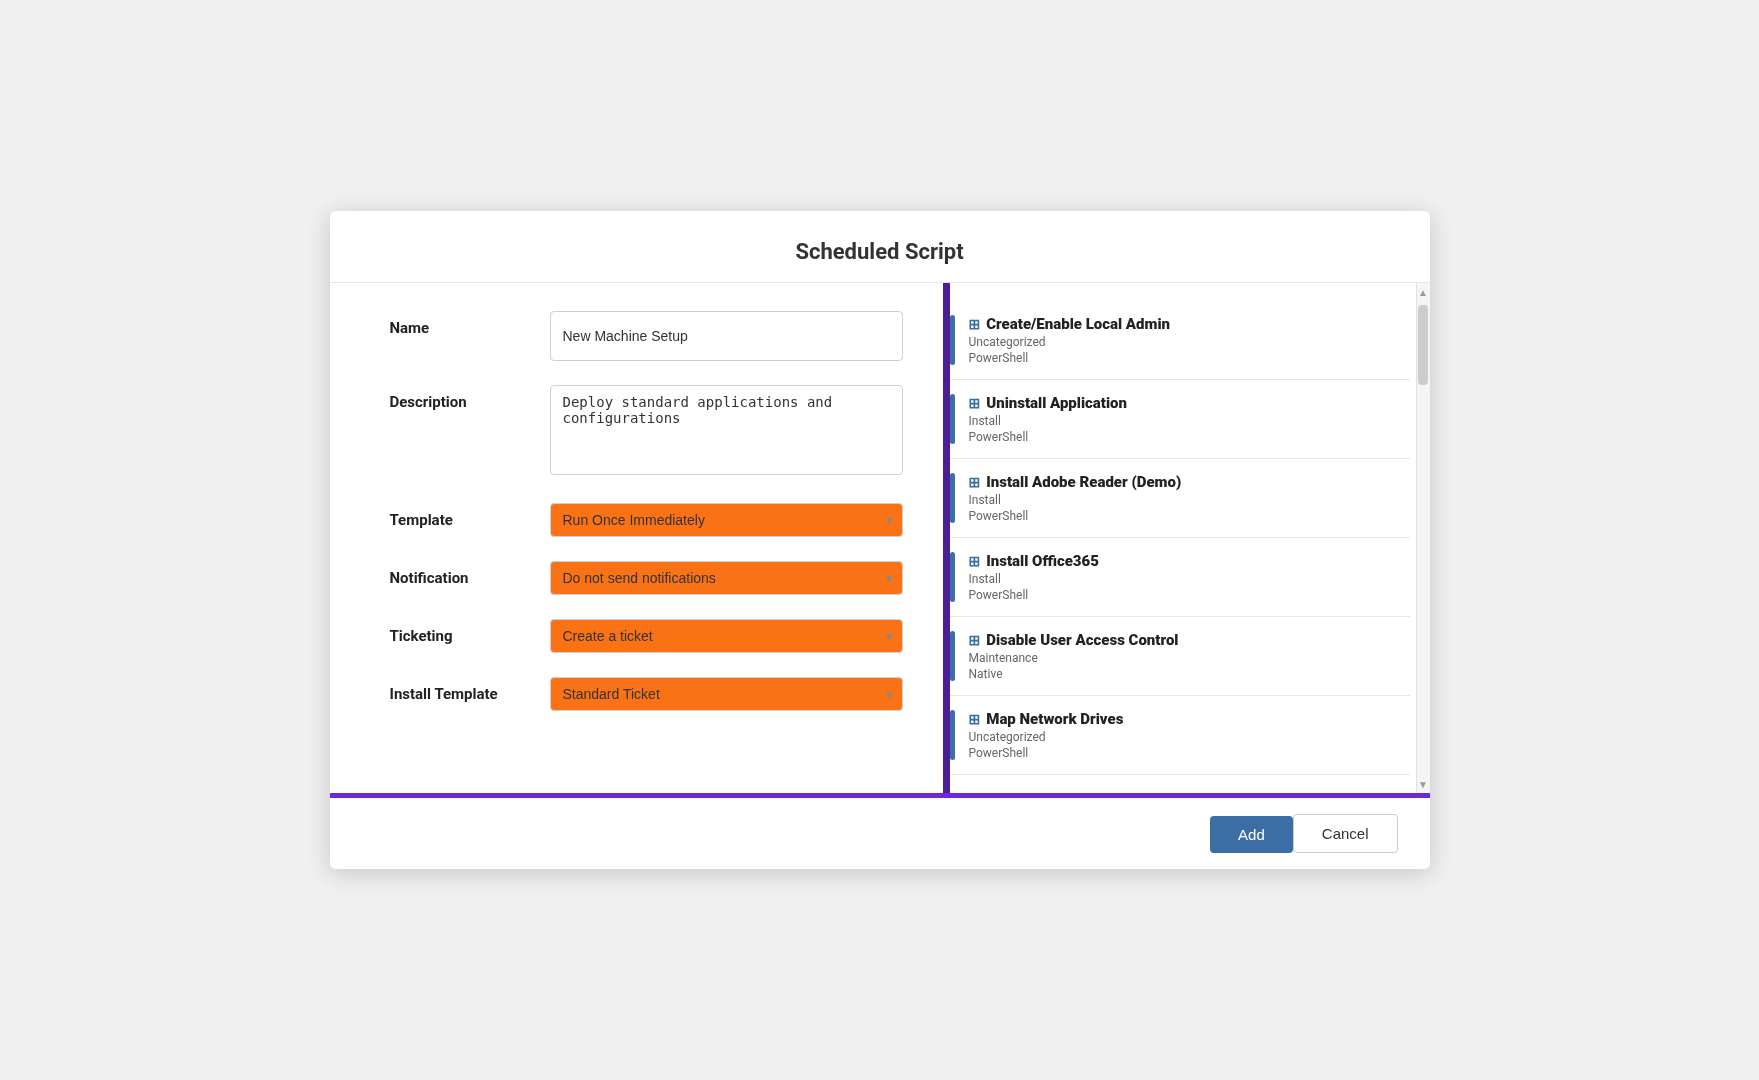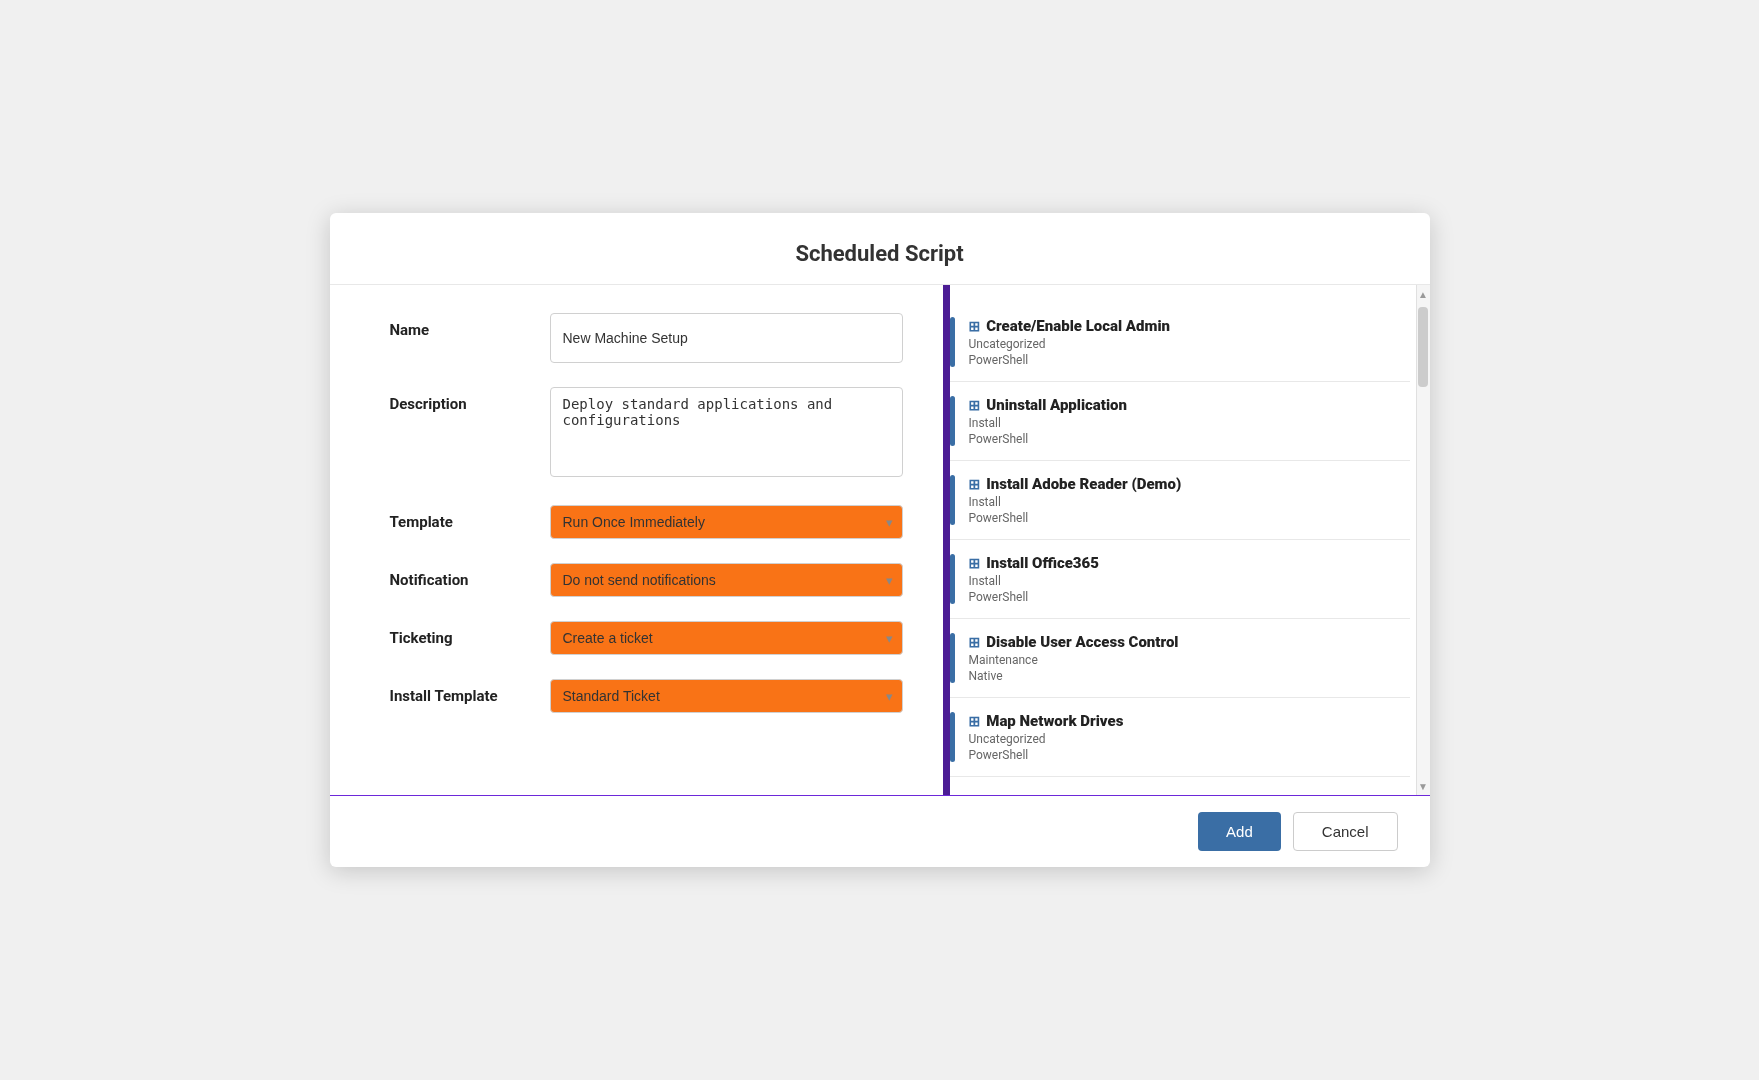--- a/index.html
+++ b/index.html
@@ -183,22 +183,22 @@
     .script-meta {
       font-size: 12px;
       color: #666;
       margin-top: 2px;
     }
     
     .modal-footer {
       padding: 16px 32px;
       display: flex;
       justify-content: flex-end;
-      gap: 12px;
-      border-top: 1px solid #6d28d9;
+      border-top: 5px solid #6d28d9;
+      align-items: flex-end;
     }
     .btn {
       padding: 10px 28px;
       font-size: 15px;
       border-radius: 4px;
       cursor: pointer;
       border: none;
       font-weight: 500;
     }
     .btn-primary {

